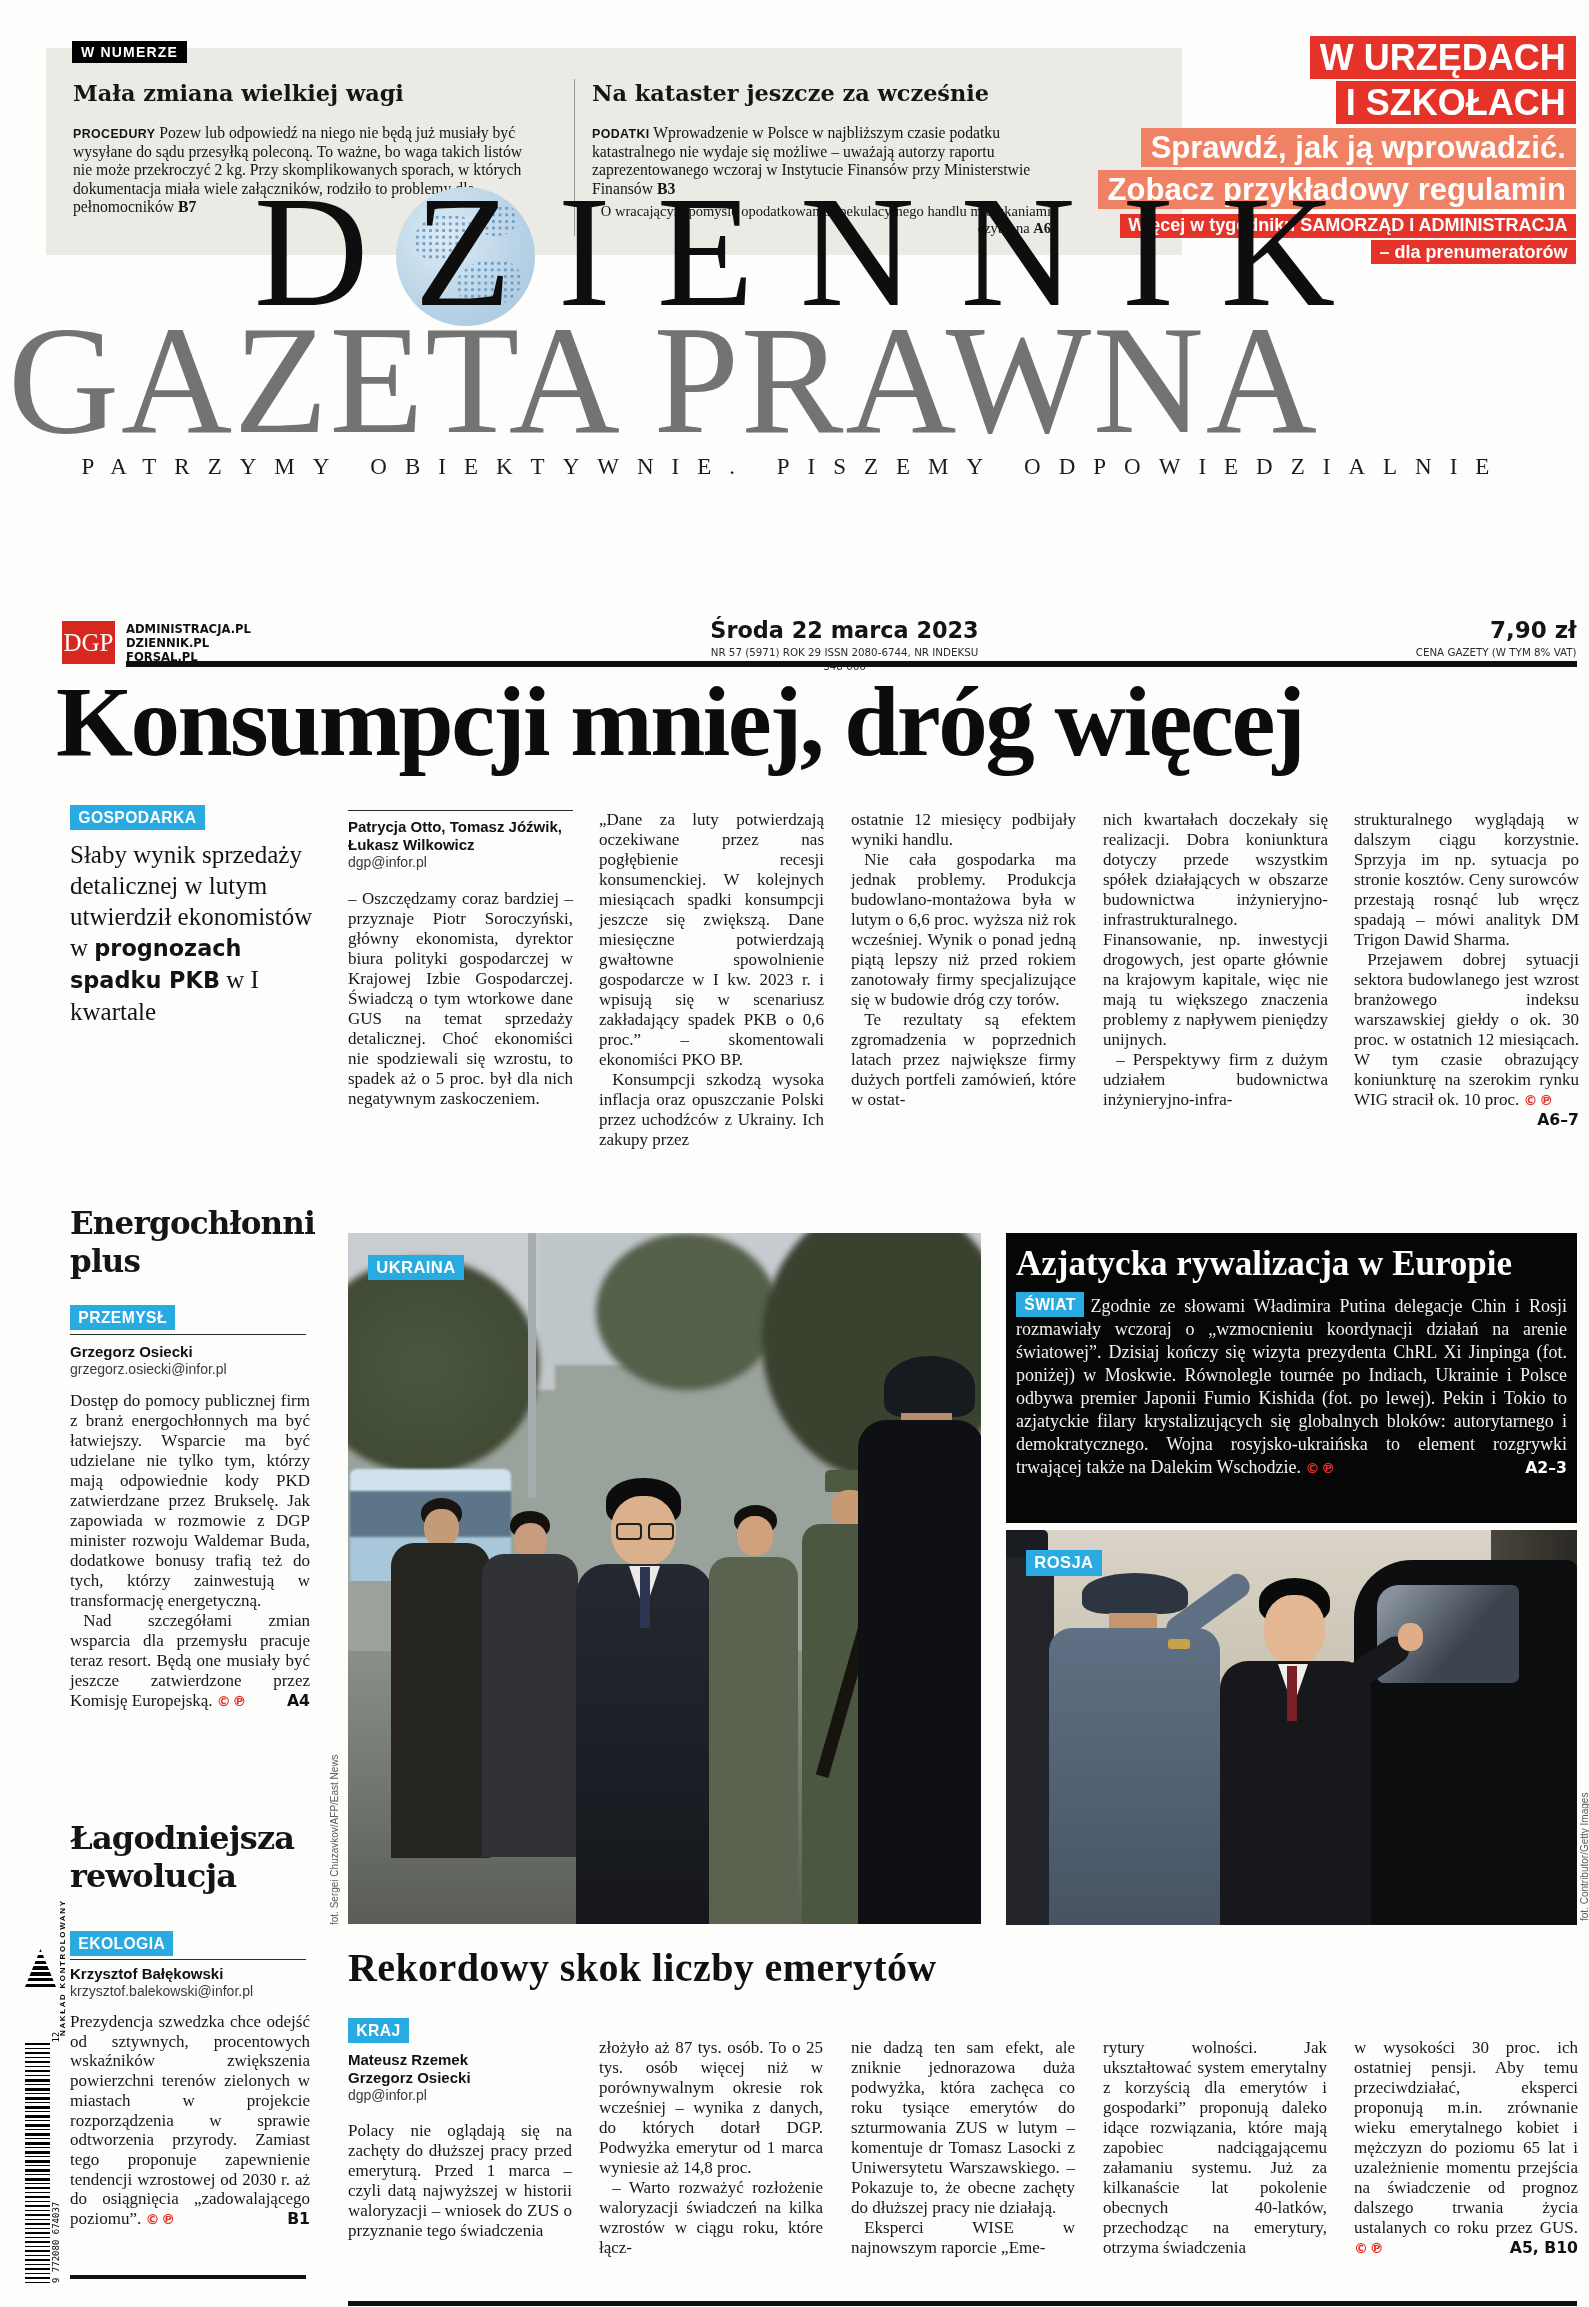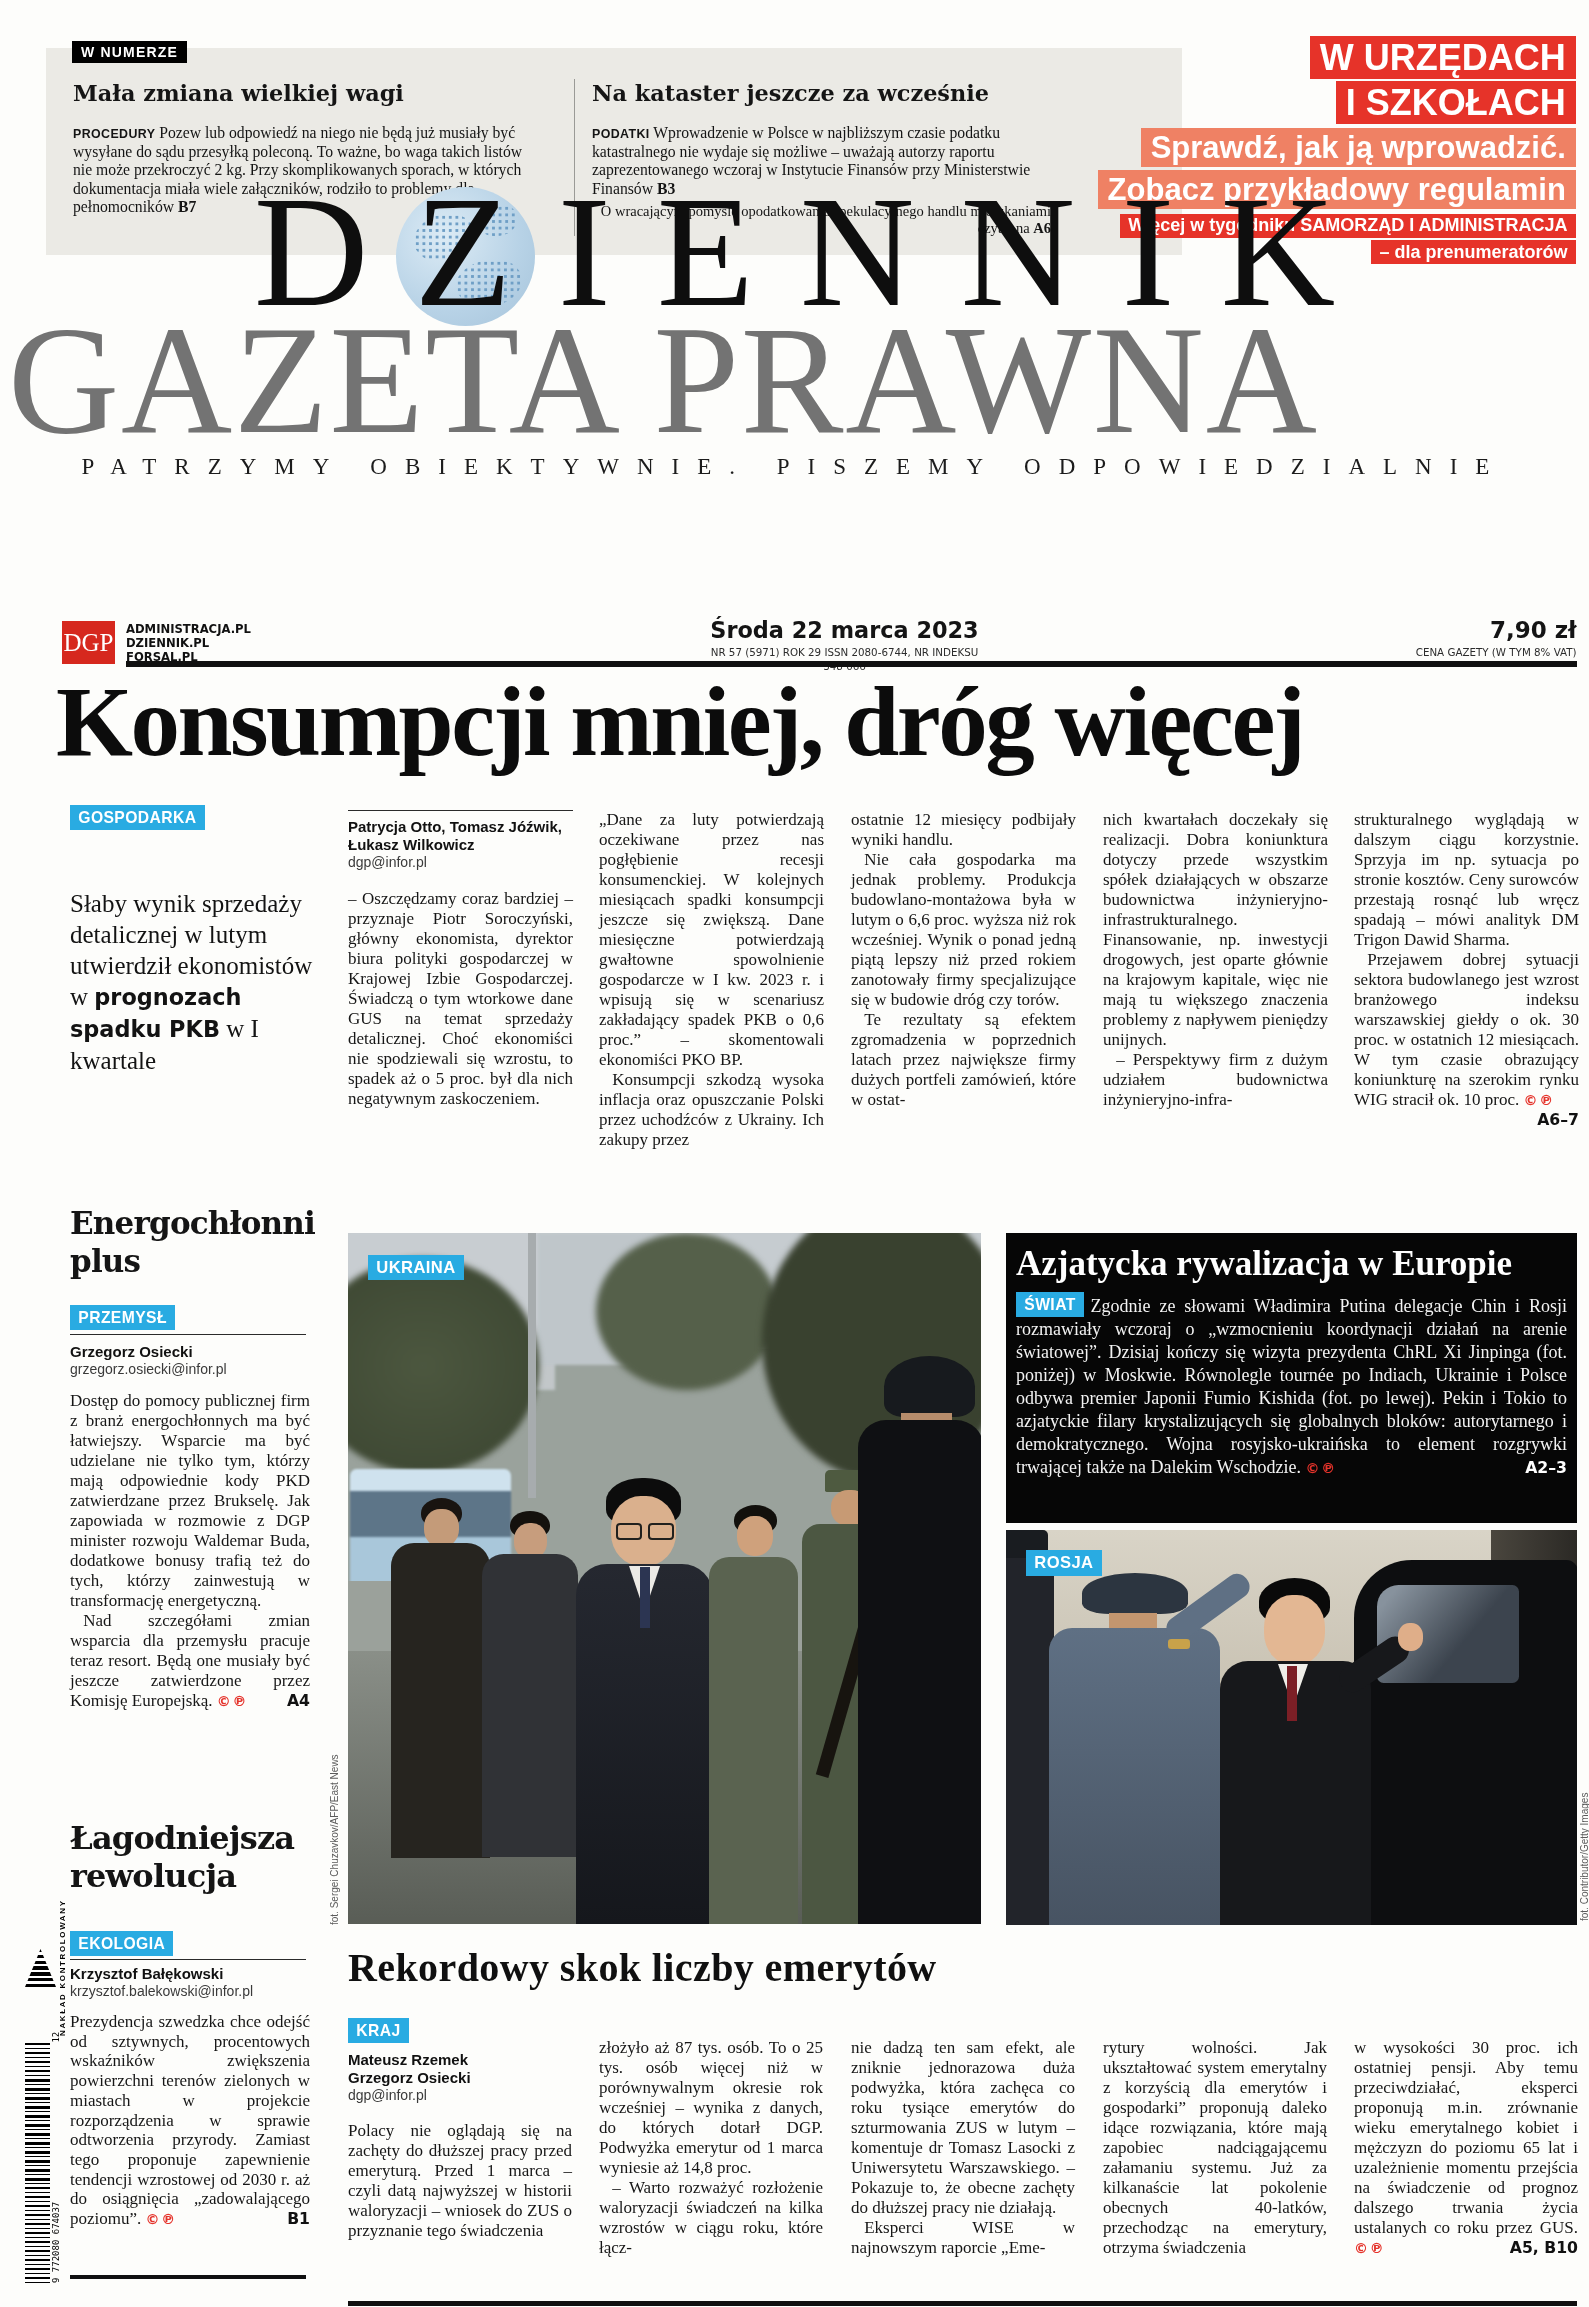--- a/index.html
+++ b/index.html
@@ -51,21 +51,21 @@
   #sites{left:126px;top:622px;font:bold 11.6px/14px "DejaVu Sans",sans-serif;color:#111}
   #dateblock{left:708px;top:618px;width:273px;text-align:center}
   #date{font:bold 22.4px/25px "DejaVu Sans",sans-serif}
   #issue{font:10.3px/13.2px "DejaVu Sans",sans-serif;color:#2c2c2c;margin-top:3.3px}
   #priceblock{right:12.4px;top:618px;text-align:right}
   #price{font:bold 23px/25px "DejaVu Sans",sans-serif}
   #pricenote{font:10.3px/13.2px "DejaVu Sans",sans-serif;color:#2c2c2c;margin-top:3.3px}
   #barrule{left:126px;right:12.4px;top:661px;height:5.8px;background:#101010}
   
   #mainhead{left:56px;top:672px;font:bold 99px/99px "Liberation Serif",serif;letter-spacing:-2.5px;color:#0c0c0c}
-  #lead{left:70px;top:888px;width:245px;font-size:25px;line-height:31px;color:#131313}
+  #lead{left:70px;top:839px;width:245px;font-size:25px;line-height:31px;color:#131313}
   .lead-b{font-family:"DejaVu Sans",sans-serif;font-weight:bold;font-size:22.4px}
   .mcol{width:225px;top:810px}
   #mc1{left:348px}#mc2{left:599px}#mc3{left:851px}#mc4{left:1103px}#mc5{left:1354px}
   
   .colL{left:70px;width:240px}
   #h-energo{top:1204px;font-size:31px;line-height:38px;letter-spacing:-0.8px}
   #h-lagod{top:1819px;font-size:32px;line-height:38px;letter-spacing:-0.8px}
   
   .photo{overflow:hidden;background:#9aa29c}
   .ps{position:absolute}

